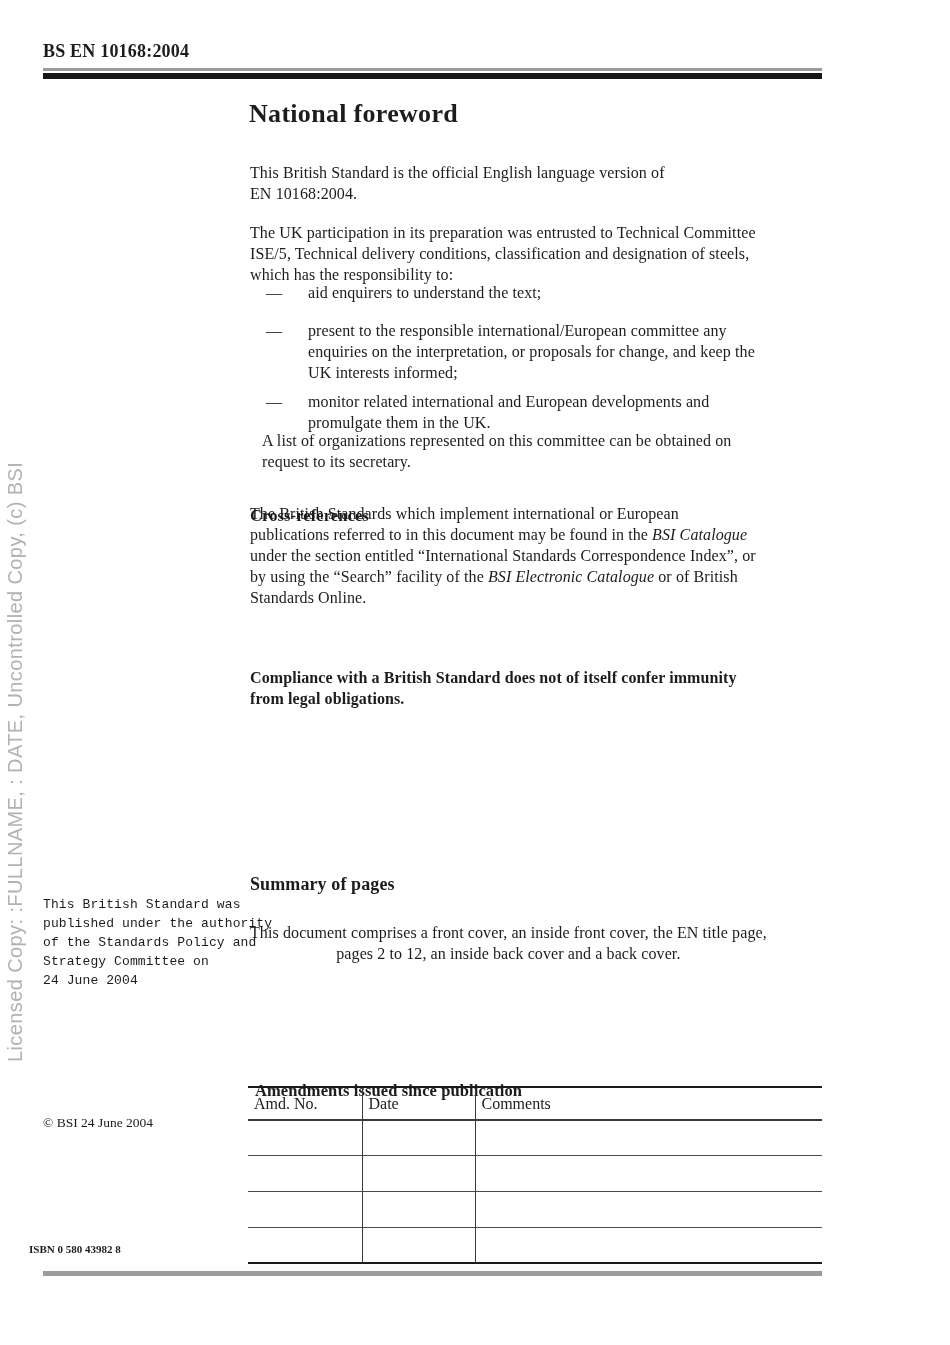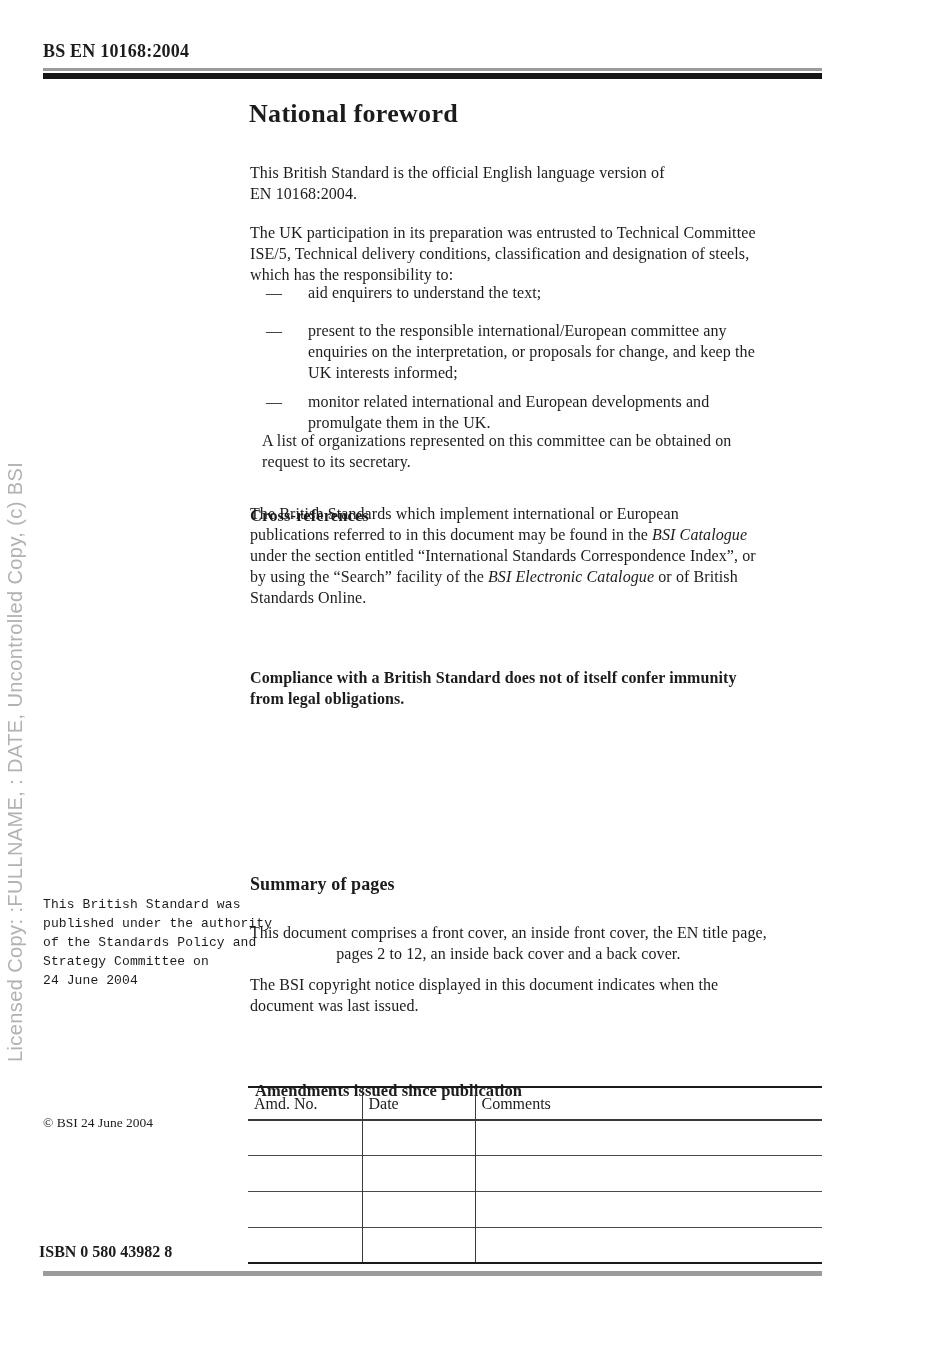--- a/index.html
+++ b/index.html
@@ -55,21 +55,21 @@
 
   .h-amendments    { left: 255px; top: 1052px; font-size: 16.5px; text-align: center; }
 
   .authority-note {
     left: 43px; top: 895px;
     font-size: 13px; line-height: 19px; letter-spacing: 0.1px;
     white-space: pre;
     font-family: Liberation Mono, monospace;
   }
   .copyright-line { left: 43px; top: 1115px; font-size: 13.5px; }
-  .isbn-line      { left: 39px; top: 1243px; font-size: 16px; font-weight: bold; }
+  .isbn-line      { left: 29px; top: 1243px; font-size: 11px; font-weight: bold; }
 
   .watermark {
     left: 4px; top: 1062px;
     width: 775px; height: 26px;
     transform: rotate(-90deg);
     transform-origin: 0 0;
     font-family: "Liberation Sans", "DejaVu Sans", sans-serif;
     font-size: 20px; letter-spacing: 0.4px;
     white-space: nowrap;
   }
@@ -151,22 +151,20 @@
 published under the authority
 of the Standards Policy and
 Strategy Committee on
 24 June 2004</div>
   <div class="abs copyright-line">© BSI 24 June 2004</div>
   <div class="abs isbn-line">ISBN 0 580 43982 8</div>
 
   <div class="abs body-text bold h-summary">Summary of pages</div>
   <div class="abs body-text p-pages">This document comprises a front cover, an inside front cover, the EN title page,
 pages 2 to 12, an inside back cover and a back cover.</div>
-  <div class="abs body-text p-copyright-note">The BSI copyright notice displayed in this document indicates when the
-document was last issued.</div>
 
   <div class="abs body-text bold h-amendments">Amendments issued since publication</div>
 
   <table class="abs amend-table">
     <colgroup>
         <col class="c1">
         <col class="c2">
         <col class="c3">
       </colgroup>
     <tbody>

